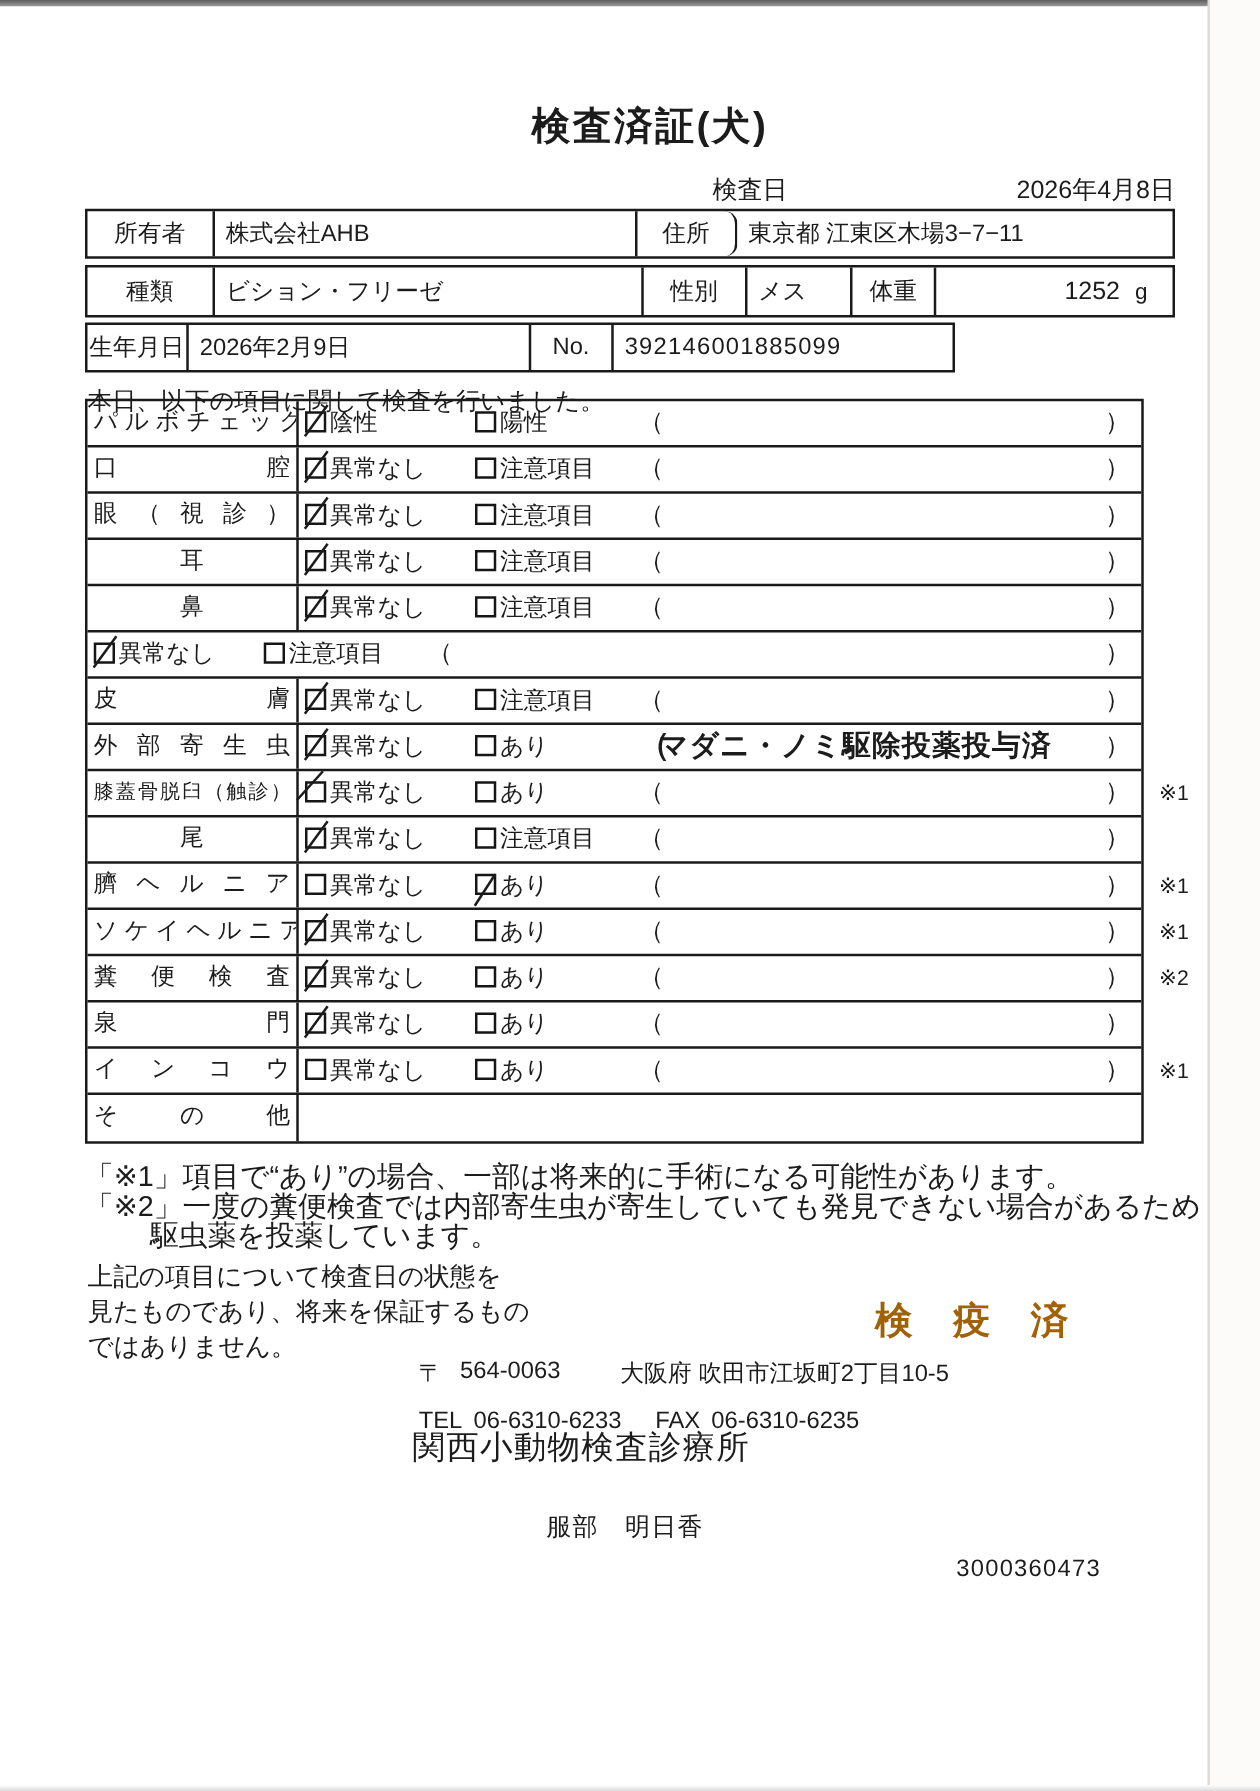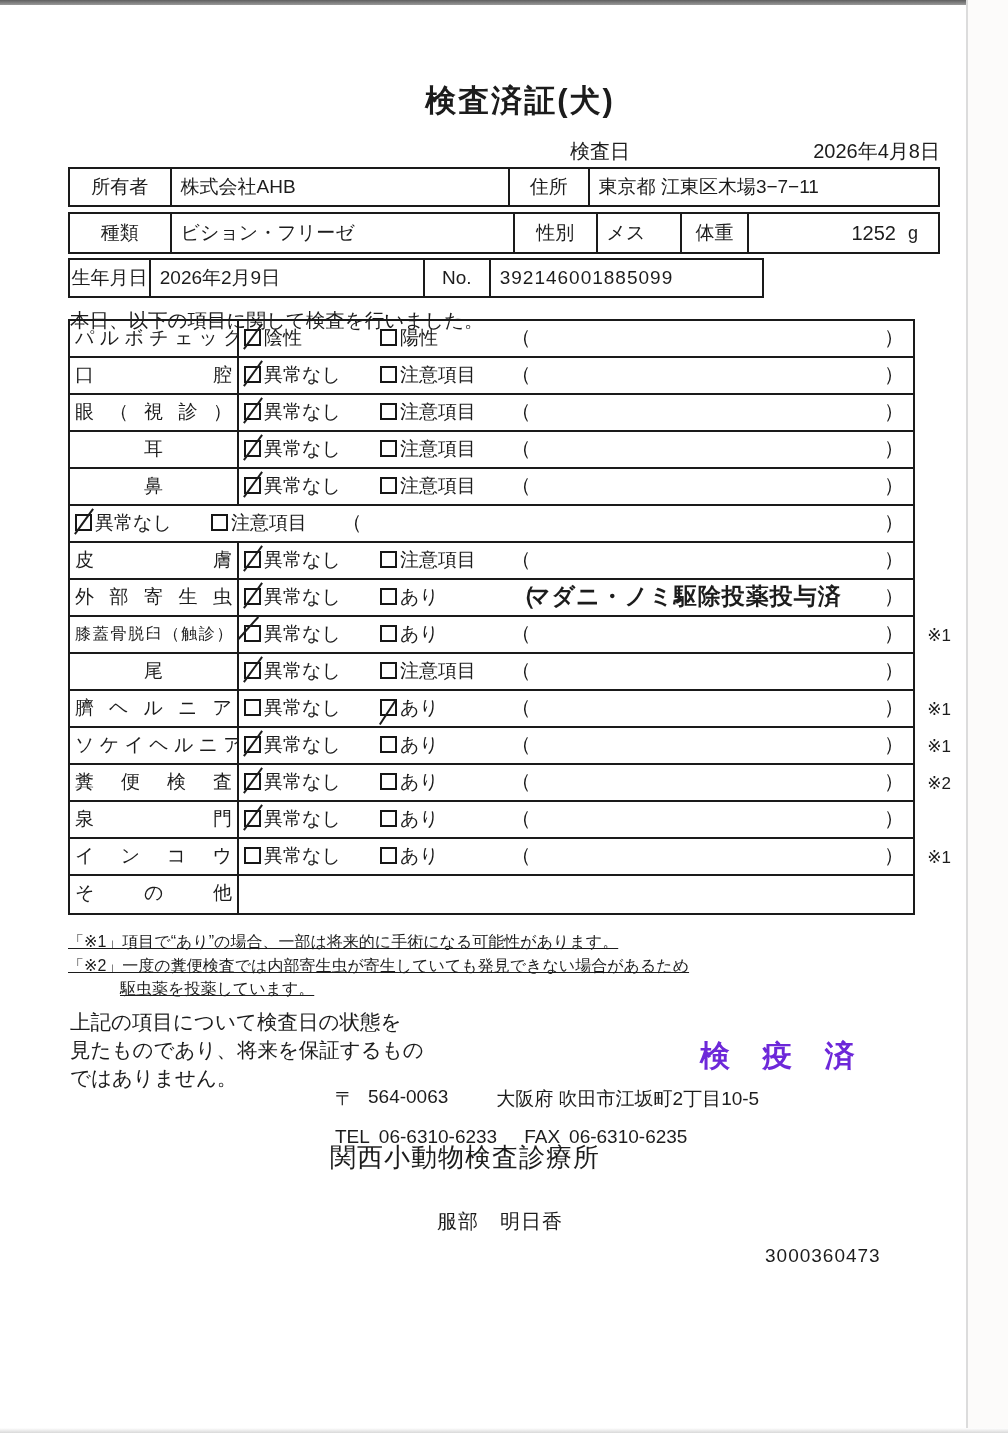--- a/index.html
+++ b/index.html
@@ -56,26 +56,26 @@
     height:31px;background:#1b1b1b;transform:rotate(36deg);}
   .cb.checked.hi .tick{left:1px;top:-14px;transform:rotate(42deg);}
   .cb.checked.low .tick{left:5px;top:-4px;height:30px;transform:rotate(33deg);}
   .paren-o{position:absolute;left:272px;top:3px;font-size:20px;}
   .paren-c{position:absolute;right:9px;top:3px;font-size:20px;}
   .rownote{position:absolute;left:288px;top:1px;font-size:23px;font-weight:700;
     letter-spacing:1px;white-space:nowrap;}
   .row .bigparen{font-size:25px;top:-1px;font-weight:600;}
   .ref{position:absolute;right:-38px;top:8px;font-size:17px;}
 
-  .footnotes{position:absolute;left:68px;top:930px;font-size:16px;line-height:23.5px;text-decoration:underline;}
+  .footnotes{position:absolute;left:68px;top:930px;font-size:23px;line-height:23.5px;}
   .fn-indent{padding-left:52px;}
   .disclaimer{position:absolute;left:70px;top:1008px;font-size:20.5px;
     line-height:28px;font-weight:500;}
   .stamp{position:absolute;left:700px;top:1036px;font-size:30px;font-weight:600;
-    letter-spacing:12px;color:#6d28d9;}
+    letter-spacing:12px;color:#a16207;}
   .postal{position:absolute;left:335px;top:1086px;font-size:19px;display:flex;gap:14px;}
   .postal .gap{margin-left:34px;}
   .telline{position:absolute;left:335px;top:1126px;font-size:19px;display:flex;gap:9px;}
   .telline .faxlab{margin-left:18px;}
   .clinic-name{position:absolute;left:330px;top:1140px;font-size:26px;font-weight:500;
     letter-spacing:1px;}
   .vet-name{position:absolute;left:437px;top:1208px;font-size:20px;letter-spacing:1px;}
   .doc-number{position:absolute;left:765px;top:1245px;font-size:19px;letter-spacing:1px;}
 </style>
 </head>
@@ -90,21 +90,21 @@
   <div class="title">検査済証(犬)</div>
 
   <div class="insp-date">
     <span>検査日</span>
     <span>2026年4月8日</span>
   </div>
 
   <div class="tbl t1">
     <div class="c hd" style="width:102px;">所有者</div>
     <div class="c val" style="width:340px;">株式会社AHB</div>
-    <div class="c hd" style="width:80px;">住所</div>
+    <div class="c hd" style="width:80px;border-radius:10px;">住所</div>
     <div class="c val" style="width:350px;">東京都 江東区木場3−7−11</div>
   </div>
 
   <div class="tbl t2a">
     <div class="c hd" style="width:102px;">種類</div>
     <div class="c val" style="width:345px;">ビション・フリーゼ</div>
     <div class="c hd" style="width:83px;">性別</div>
     <div class="c val" style="width:85px;">メス</div>
     <div class="c hd" style="width:67px;">体重</div>
     <div class="c" style="width:190px;padding:0 8px;border-radius:19px;">

